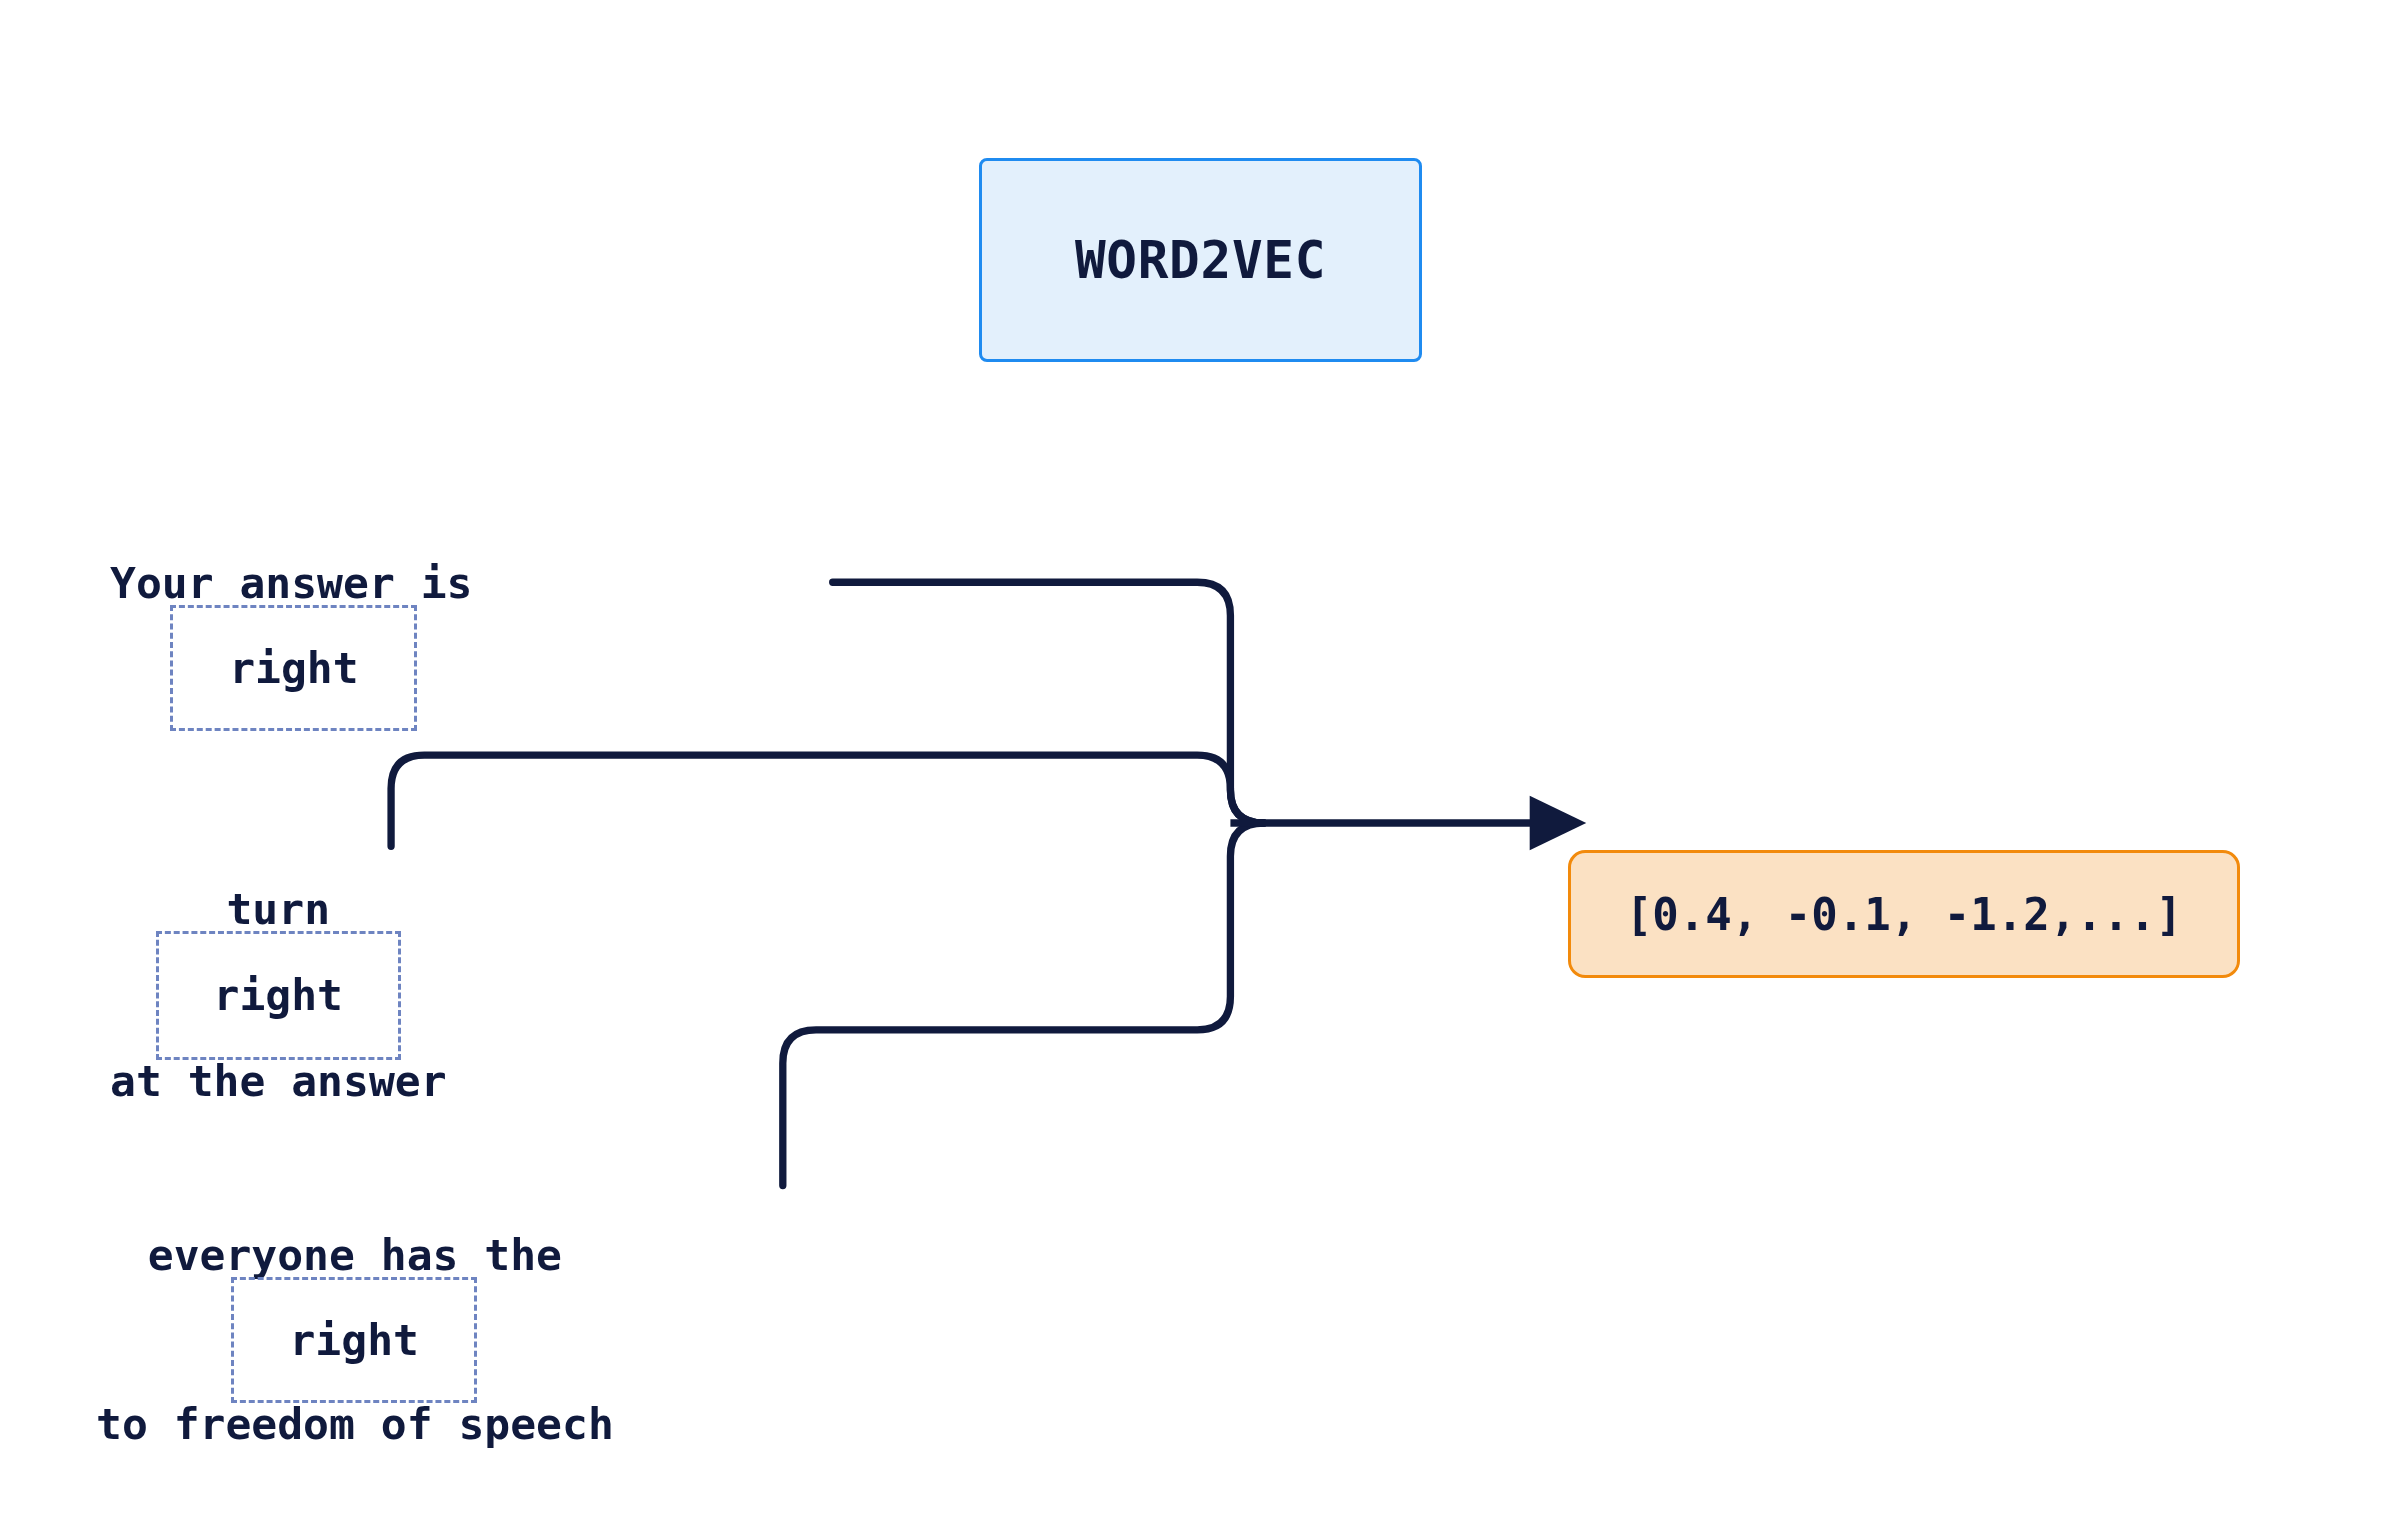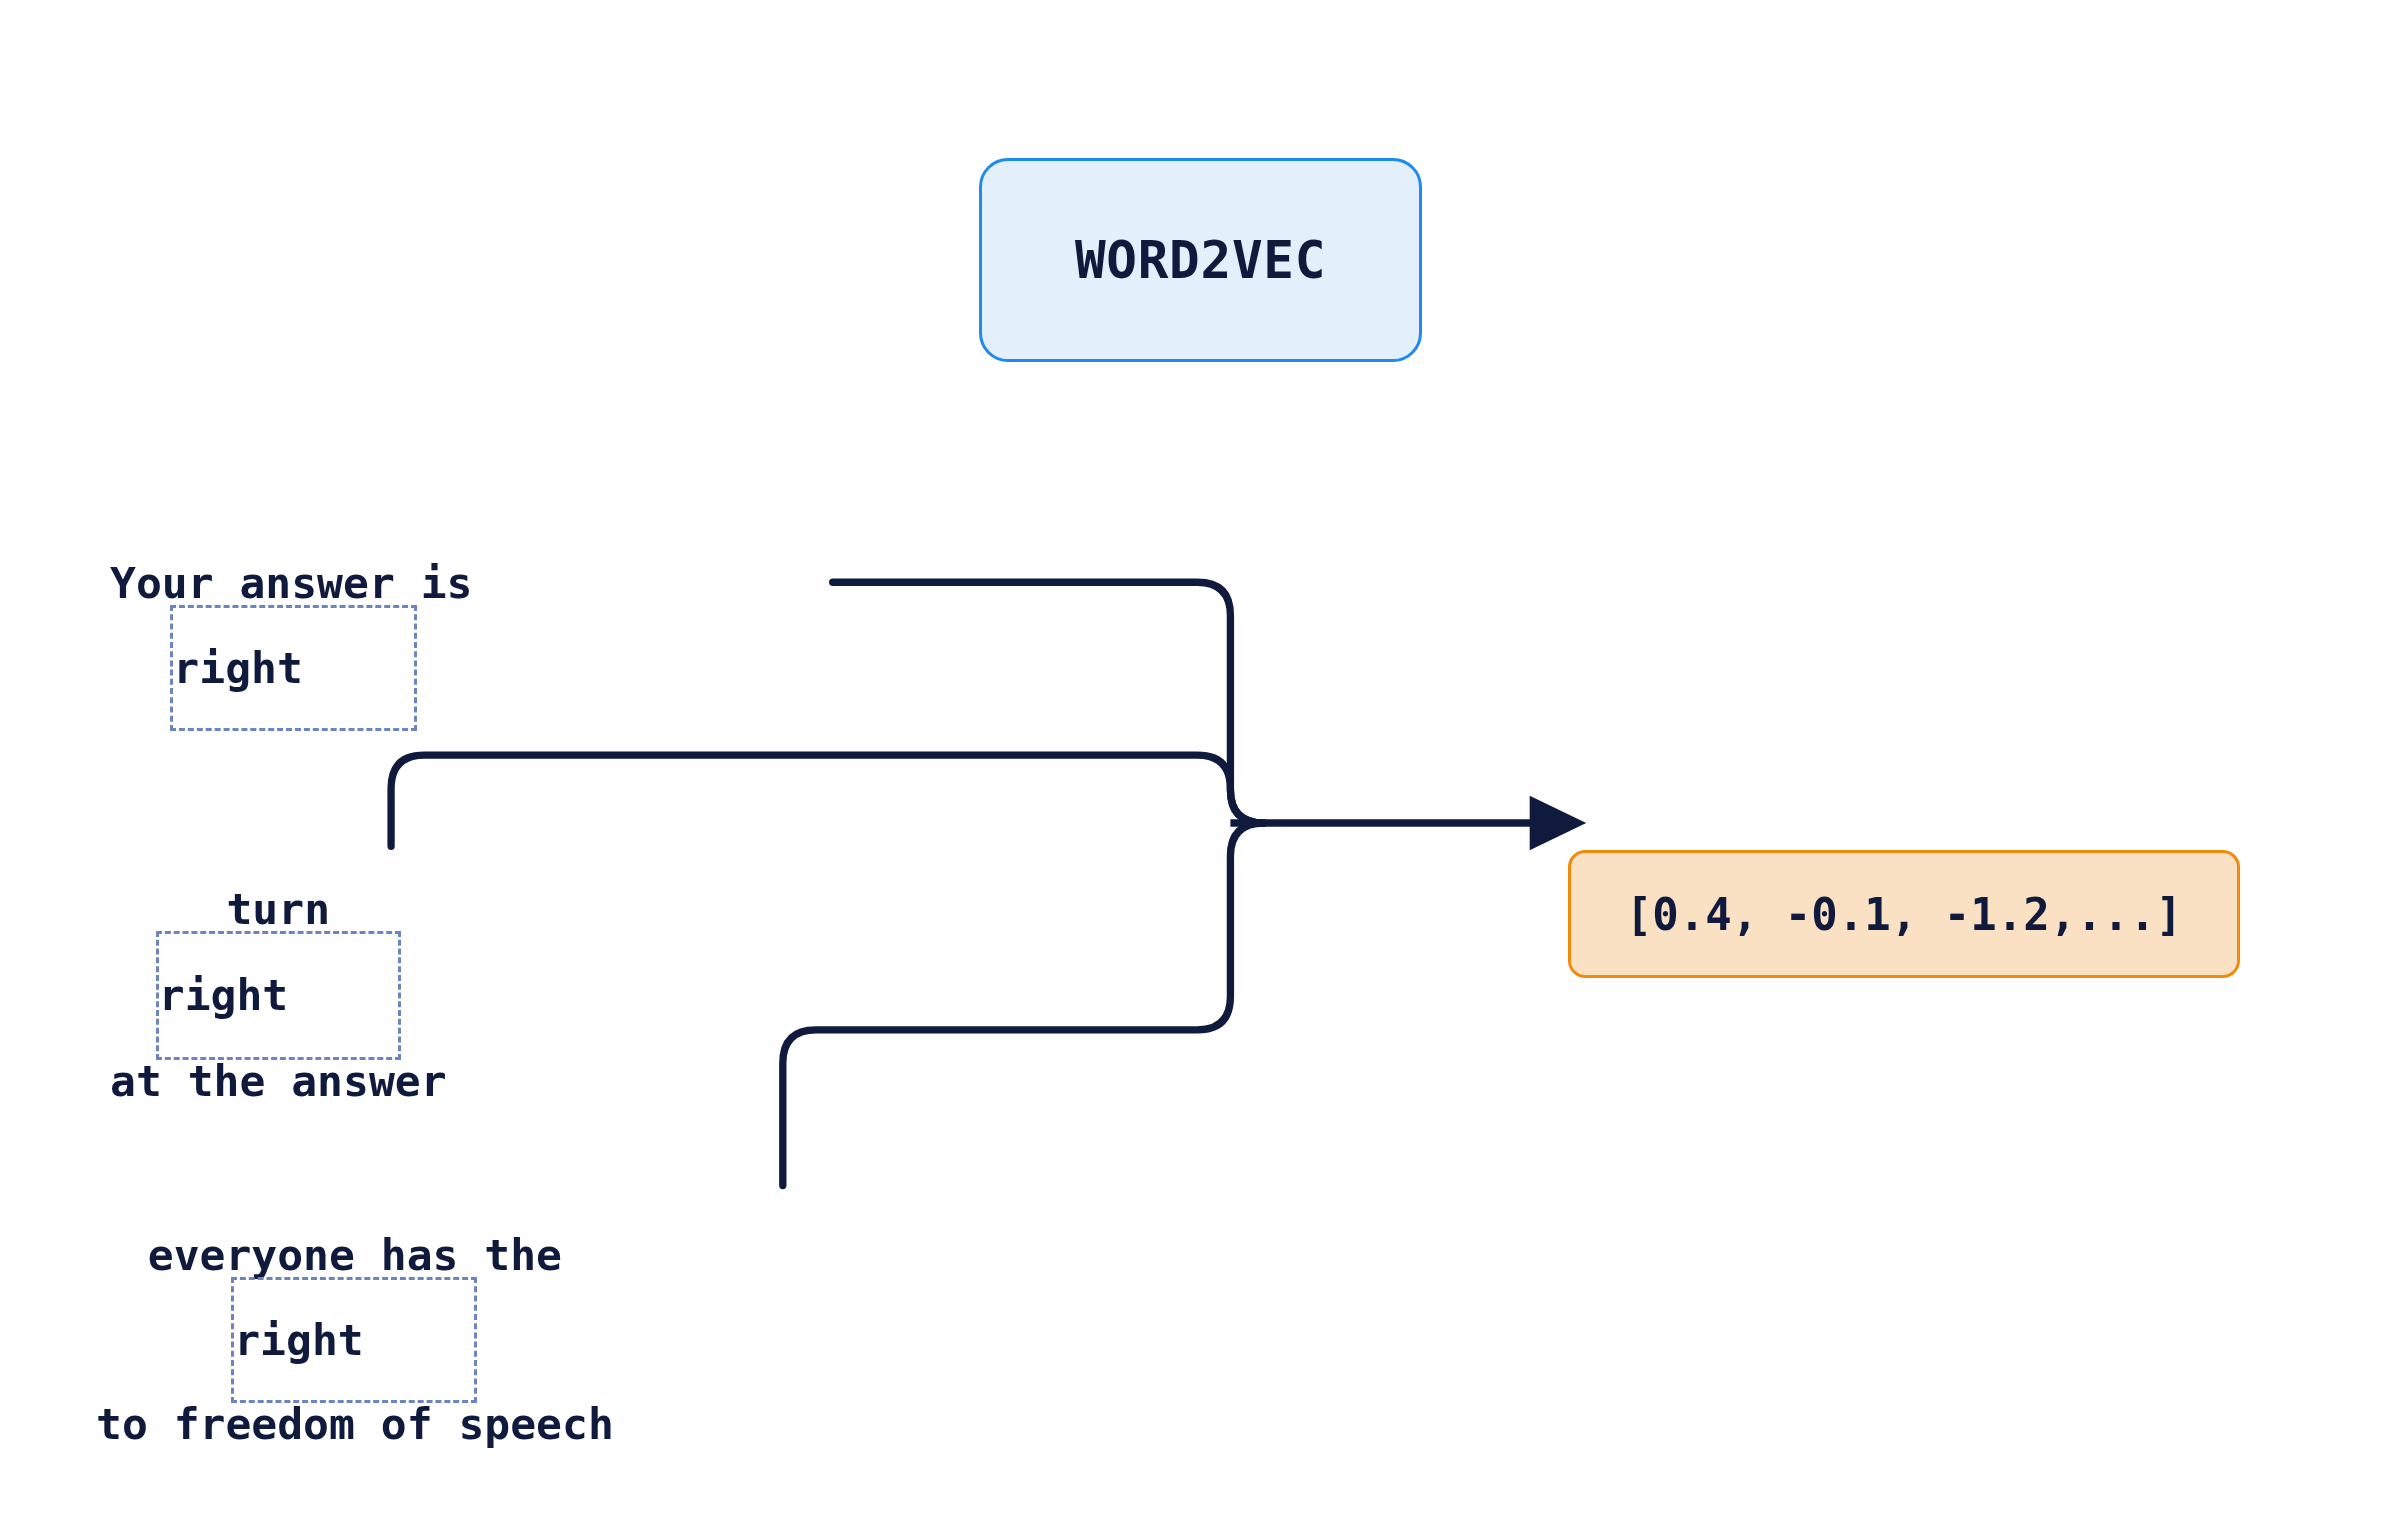--- a/index.html
+++ b/index.html
@@ -22,21 +22,21 @@
   
   .model-box {
     position: absolute;
     left: 979px;
     top: 158px;
     width: 443px;
     height: 204px;
     box-sizing: border-box;
     background: #e3f0fc;
     border: 3.3px solid #1f8bf0;
-    border-radius: 29px;
+    border-radius: 8px;
     display: flex;
     align-items: center;
     justify-content: center;
   }
   .model-box-label {
     font-family: "DejaVu Sans Mono", "Liberation Mono", monospace;
     font-size: 51px;
     font-weight: 700;
     letter-spacing: 0.7px;
     color: #101a3d;
@@ -58,20 +58,21 @@
   }
   #row-1 { left: 110px; top: 562px; }
   #row-2 { left: 110px; top: 888px; }
   #row-3 { left: 96px; top: 1234px; }
 
   .sent-text { display: inline-block; }
 
   .focus-word {
     display: inline-flex;
     align-items: center;
+    justify-content: center;
     box-sizing: border-box;
     border: 3.3px dashed #6e84c1;
     background: transparent;
     color: #101a3d;
     font-weight: 700;
   }
   #focus-1 { width: 247px; height: 126px; margin-left: 5.3px; }
   #focus-2 { width: 245px; height: 129px; margin-left: 6.7px; margin-right: 6.7px; }
   #focus-3 { width: 246px; height: 126px; margin-left: 6.7px; margin-right: 8px; }
 

